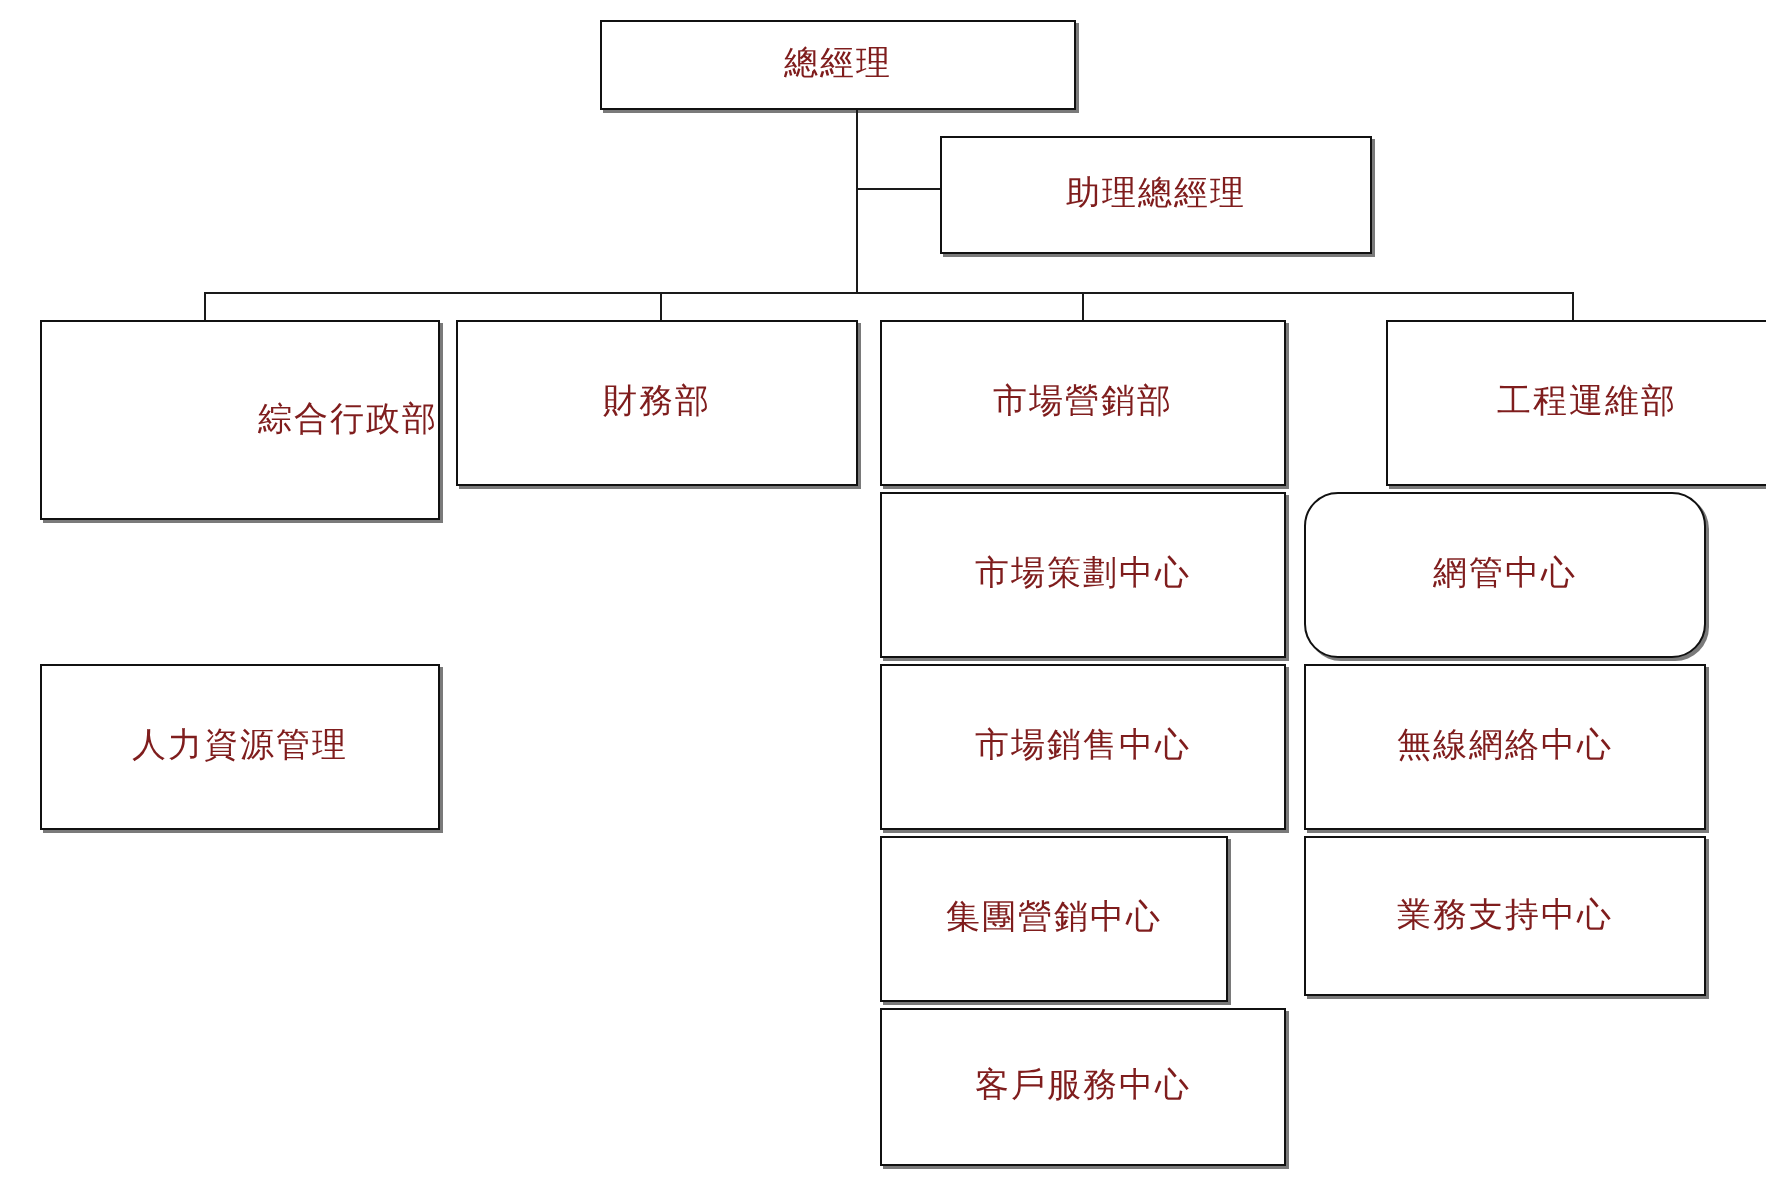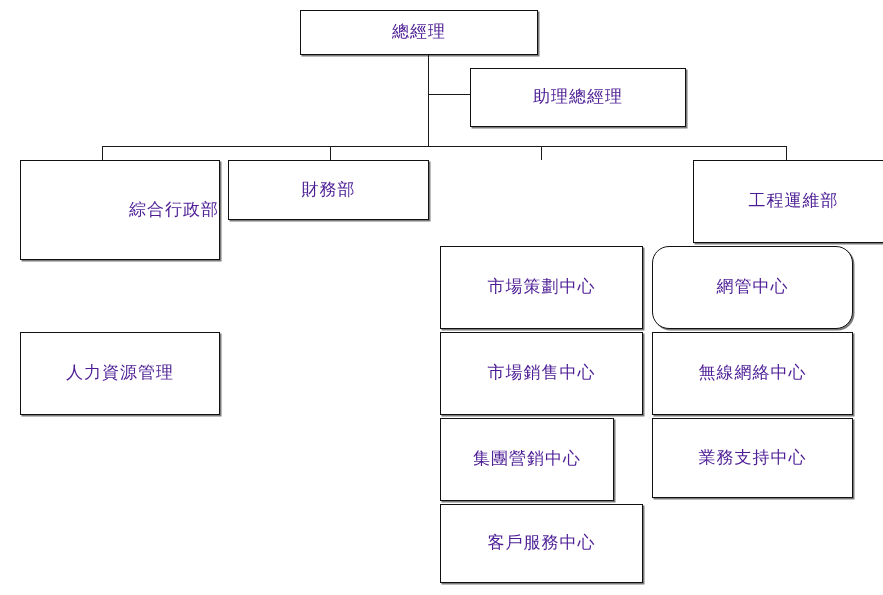--- a/index.html
+++ b/index.html
@@ -20,21 +20,21 @@
   
   .node {
     position: absolute;
     box-sizing: border-box;
     background: #ffffff;
     border: 1px solid #111111;
     box-shadow: 1.5px 1.5px 0 0 #7a7a7a;
     display: flex;
     align-items: center;
     justify-content: center;
-    color: #4c1d95;
+    color: #7f1d1d;
     font-size: 17px;
     letter-spacing: 1px;
     line-height: 1.2;
     white-space: nowrap;
   }
   .node-label {
     display: block;
     text-align: center;
   }
   
@@ -71,24 +71,27 @@
   <div class="line line-v" style="left:541px; top:146px; width:1px; height:14px;"></div>
   <div class="line line-v" style="left:786px; top:146px; width:1px; height:14px;"></div>
 
   <div class="node" style="left:20px; top:160px; width:200px; height:100px;justify-content:flex-end;">
     <span class="node-label">綜合行政部</span>
   </div>
   <div class="node" style="left:20px; top:332px; width:200px; height:83px;">
     <span class="node-label">人力資源管理</span>
   </div>
 
-  <div class="node" style="left:228px; top:160px; width:201px; height:60px;">
+  <div class="node" style="left:228px; top:160px; width:201px; height:83px;">
     <span class="node-label">財務部</span>
   </div>
 
+  <div class="node" style="left:440px; top:160px; width:203px; height:83px;">
+    <span class="node-label">市場營銷部</span>
+  </div>
   <div class="node" style="left:440px; top:246px; width:203px; height:83px;">
     <span class="node-label">市場策劃中心</span>
   </div>
   <div class="node" style="left:440px; top:332px; width:203px; height:83px;">
     <span class="node-label">市場銷售中心</span>
   </div>
   <div class="node" style="left:440px; top:418px; width:174px; height:83px;">
     <span class="node-label">集團營銷中心</span>
   </div>
   <div class="node" style="left:440px; top:504px; width:203px; height:79px;">

